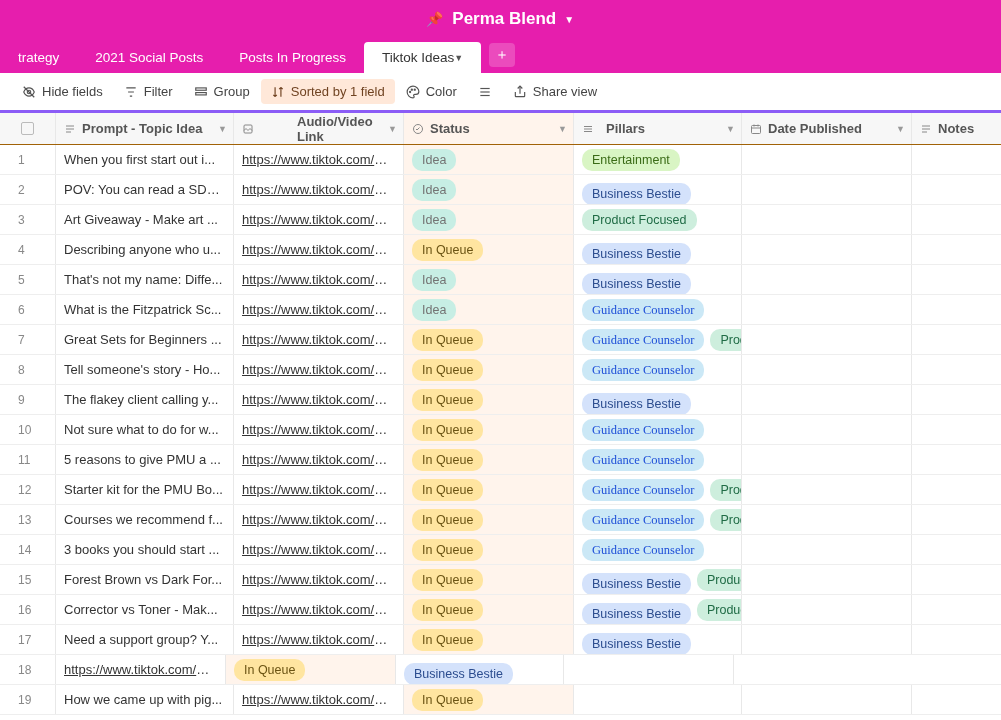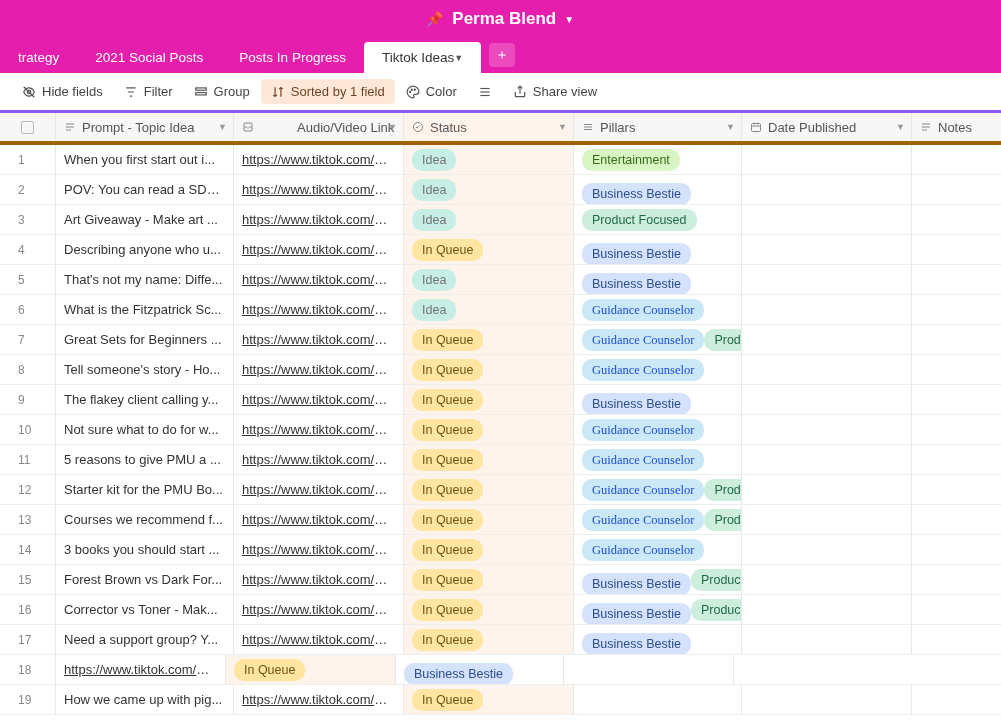--- a/index.html
+++ b/index.html
@@ -16,21 +16,21 @@
 .tab.active { background:#fff; color:#333; display:flex; align-items:center; gap:0;}
 .tab.active .caret { font-size:9px; color:#555; }
 .add-tab { width:26px; height:24px; display:flex; align-items:center;justify-content:center; margin-left:8px; margin-bottom:6px; background:rgba(255,255,255,0.2); border-radius:4px; color:#fff; font-size:14px; cursor:pointer;}
 
 .toolbar { display:flex; align-items:center; height:40px; padding:0 12px; gap:1px; border-bottom:3px solid #8b5cf6; }
 .tool-btn { display:flex; align-items:center; gap:6px; padding:5px 10px; border-radius:4px; cursor:pointer; font-size:13px; color:#444;}
 .tool-btn.sorted { background:#ffe8d9; color:#704322;}
 .tool-icn { display:inline-flex; width:14px; height:14px; align-items:center;justify-content:center;}
 
 .grid { width:100%; }
-.grid-head { display:flex; height:32px; background:#f7f7f7; border-bottom:4px solid #a16207; font-size:13px; color:#555;}
+.grid-head { display:flex; height:32px; background:#f7f7f7; border-bottom:1px solid #a16207; font-size:13px; color:#555;font-weight:bold;}
 .col { border-right:1px solid #e8e8e8; display:flex; align-items:center; padding:0 8px; position:relative;}
 .col .drop { position:absolute; right:6px; font-size:9px; color:#999; }
 .col-num { width:56px; justify-content:center;}
 .col-prompt { width:178px; }
 .col-link { width:170px;gap:37px; }
 .col-status { width:170px; background:#fff4ec;}
 .col-pillars { width:168px; }
 .col-date { width:170px; }
 .col-notes { width:88px; border-right:none;}
 .hd-icn { margin-right:6px; color:#888; display:inline-flex;}
@@ -42,21 +42,21 @@
 .row .col-link a { color:#333; text-decoration:underline; }
 .row .col-status { background:#fff4ec; }
 .pill { display:inline-block; padding:2px 10px; border-radius:10px; font-size:12.5px; line-height:18px; white-space:nowrap;}
 .pill-idea { background:#c7eee4; color:#737373;}
 .pill-queue { background:#ffe5a0; color:#6b5413;}
 .pill-ent { background:#d9f5c4; color:#3a6b16;}
 .pill-biz { background:#d4e2fb; color:#2c4d8f;margin-top:8px;}
 .pill-prod { background:#cdeedd; color:#1f6b45;}
 .pill-guid { background:#cbe8f6; color:#1d4ed8;font-family:Liberation Serif, serif;}
 .pill-product { background:#cdeedd; color:#1f6b45;}
-.col-pillars { overflow:hidden;}
+.col-pillars { gap:6px; overflow:hidden;}
 .checkbox { width:13px; height:13px; border:1.5px solid #bbb; border-radius:2px; }
 
 svg { display:block; }
 </style>
 </head>
 <body>
 
 <div class="header">
   <div class="title-row">
     <span class="pin">📌</span>

